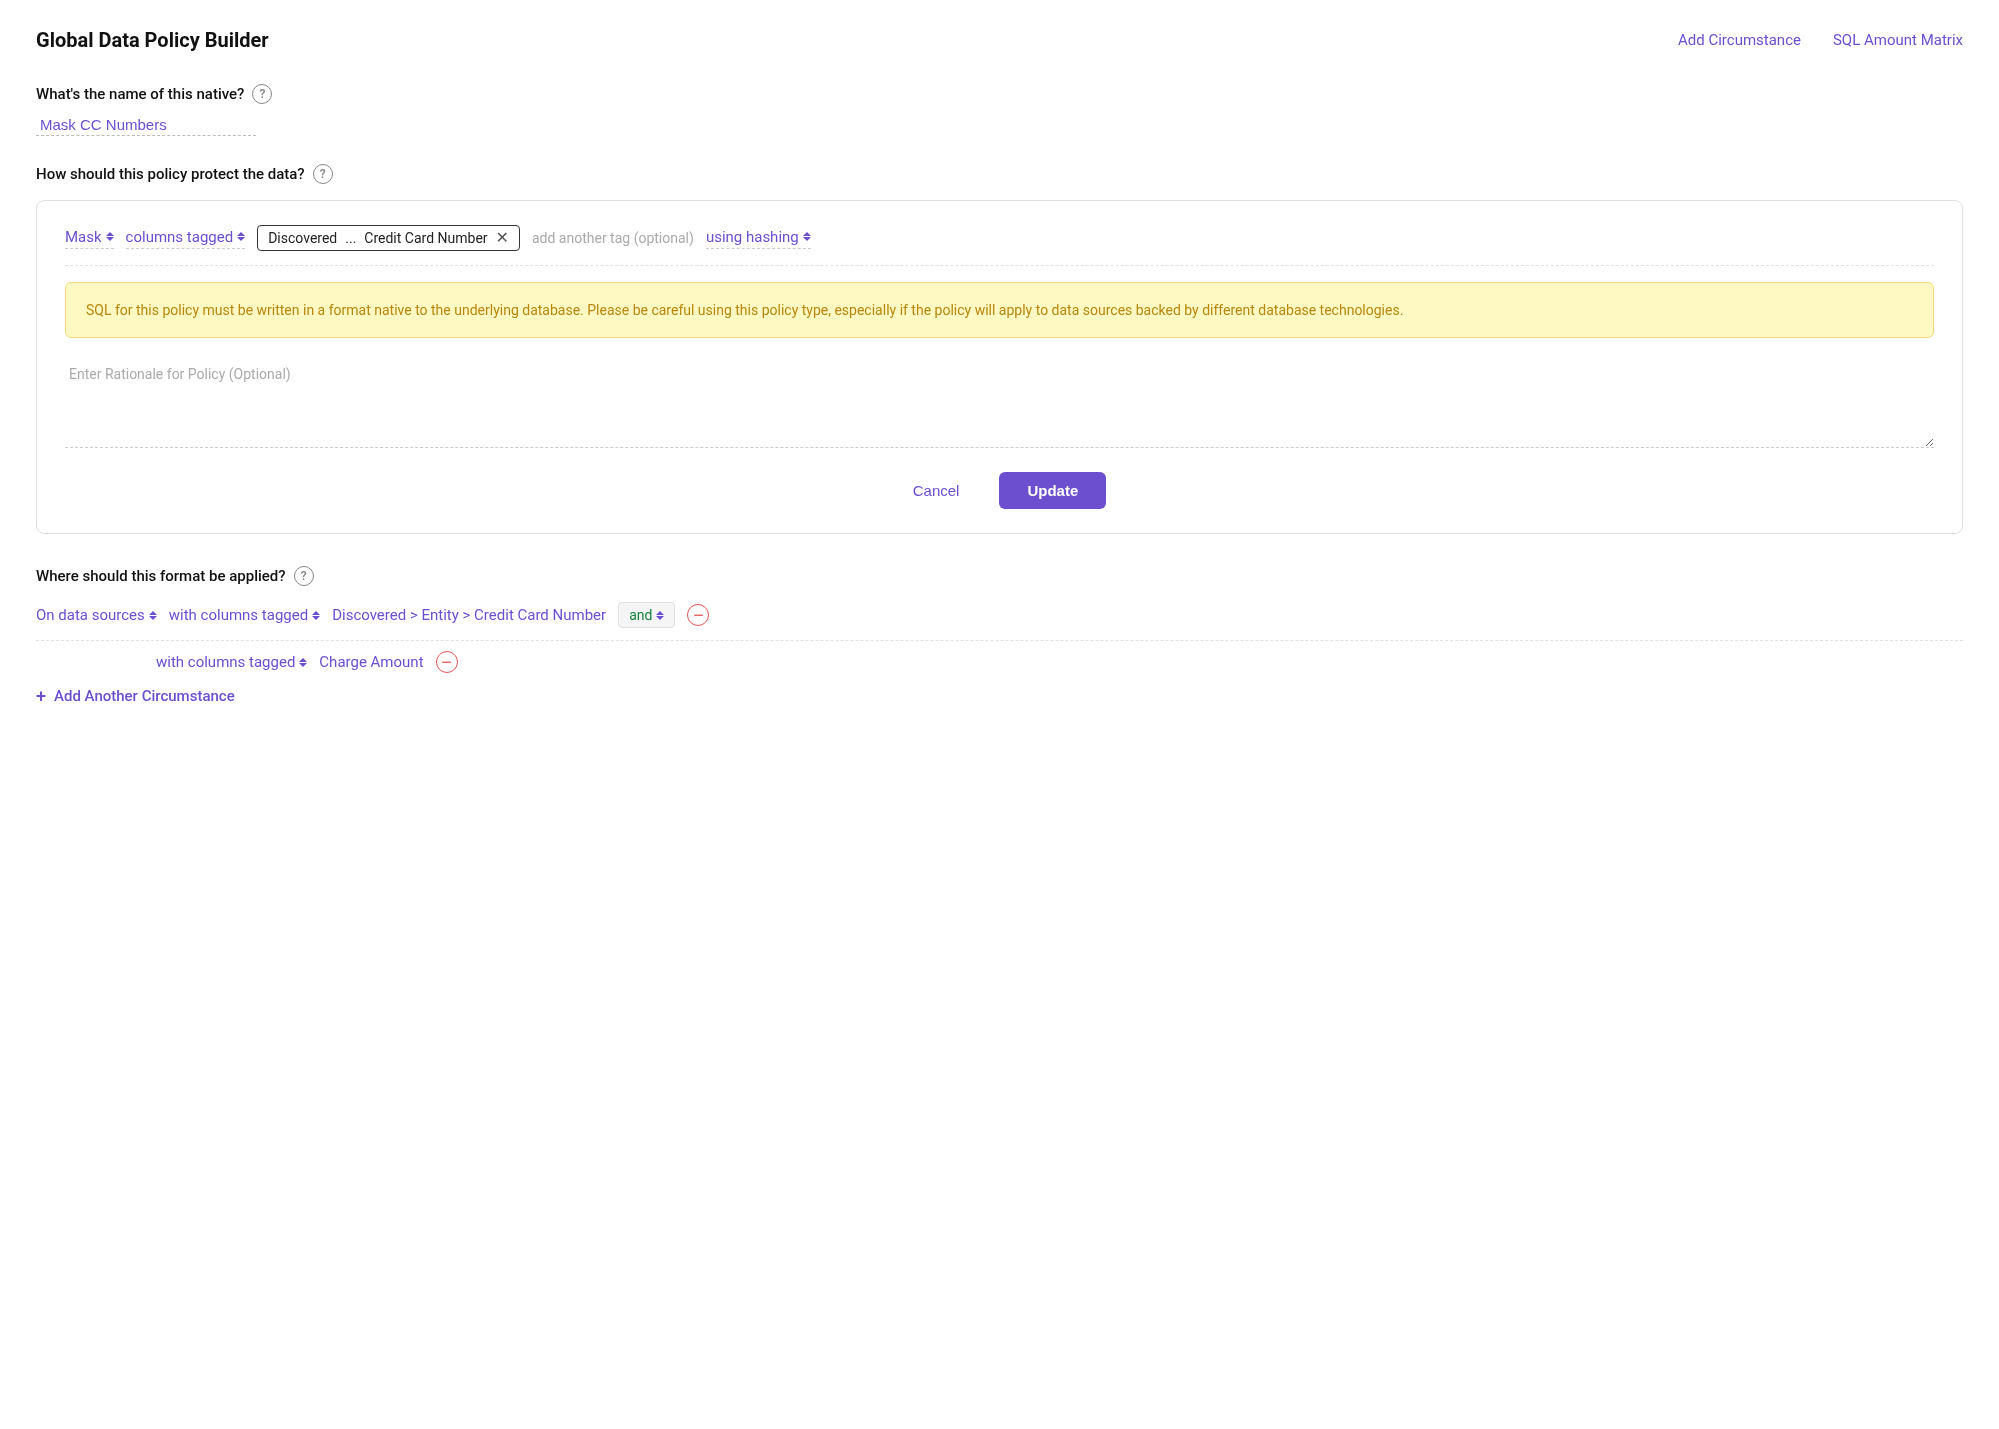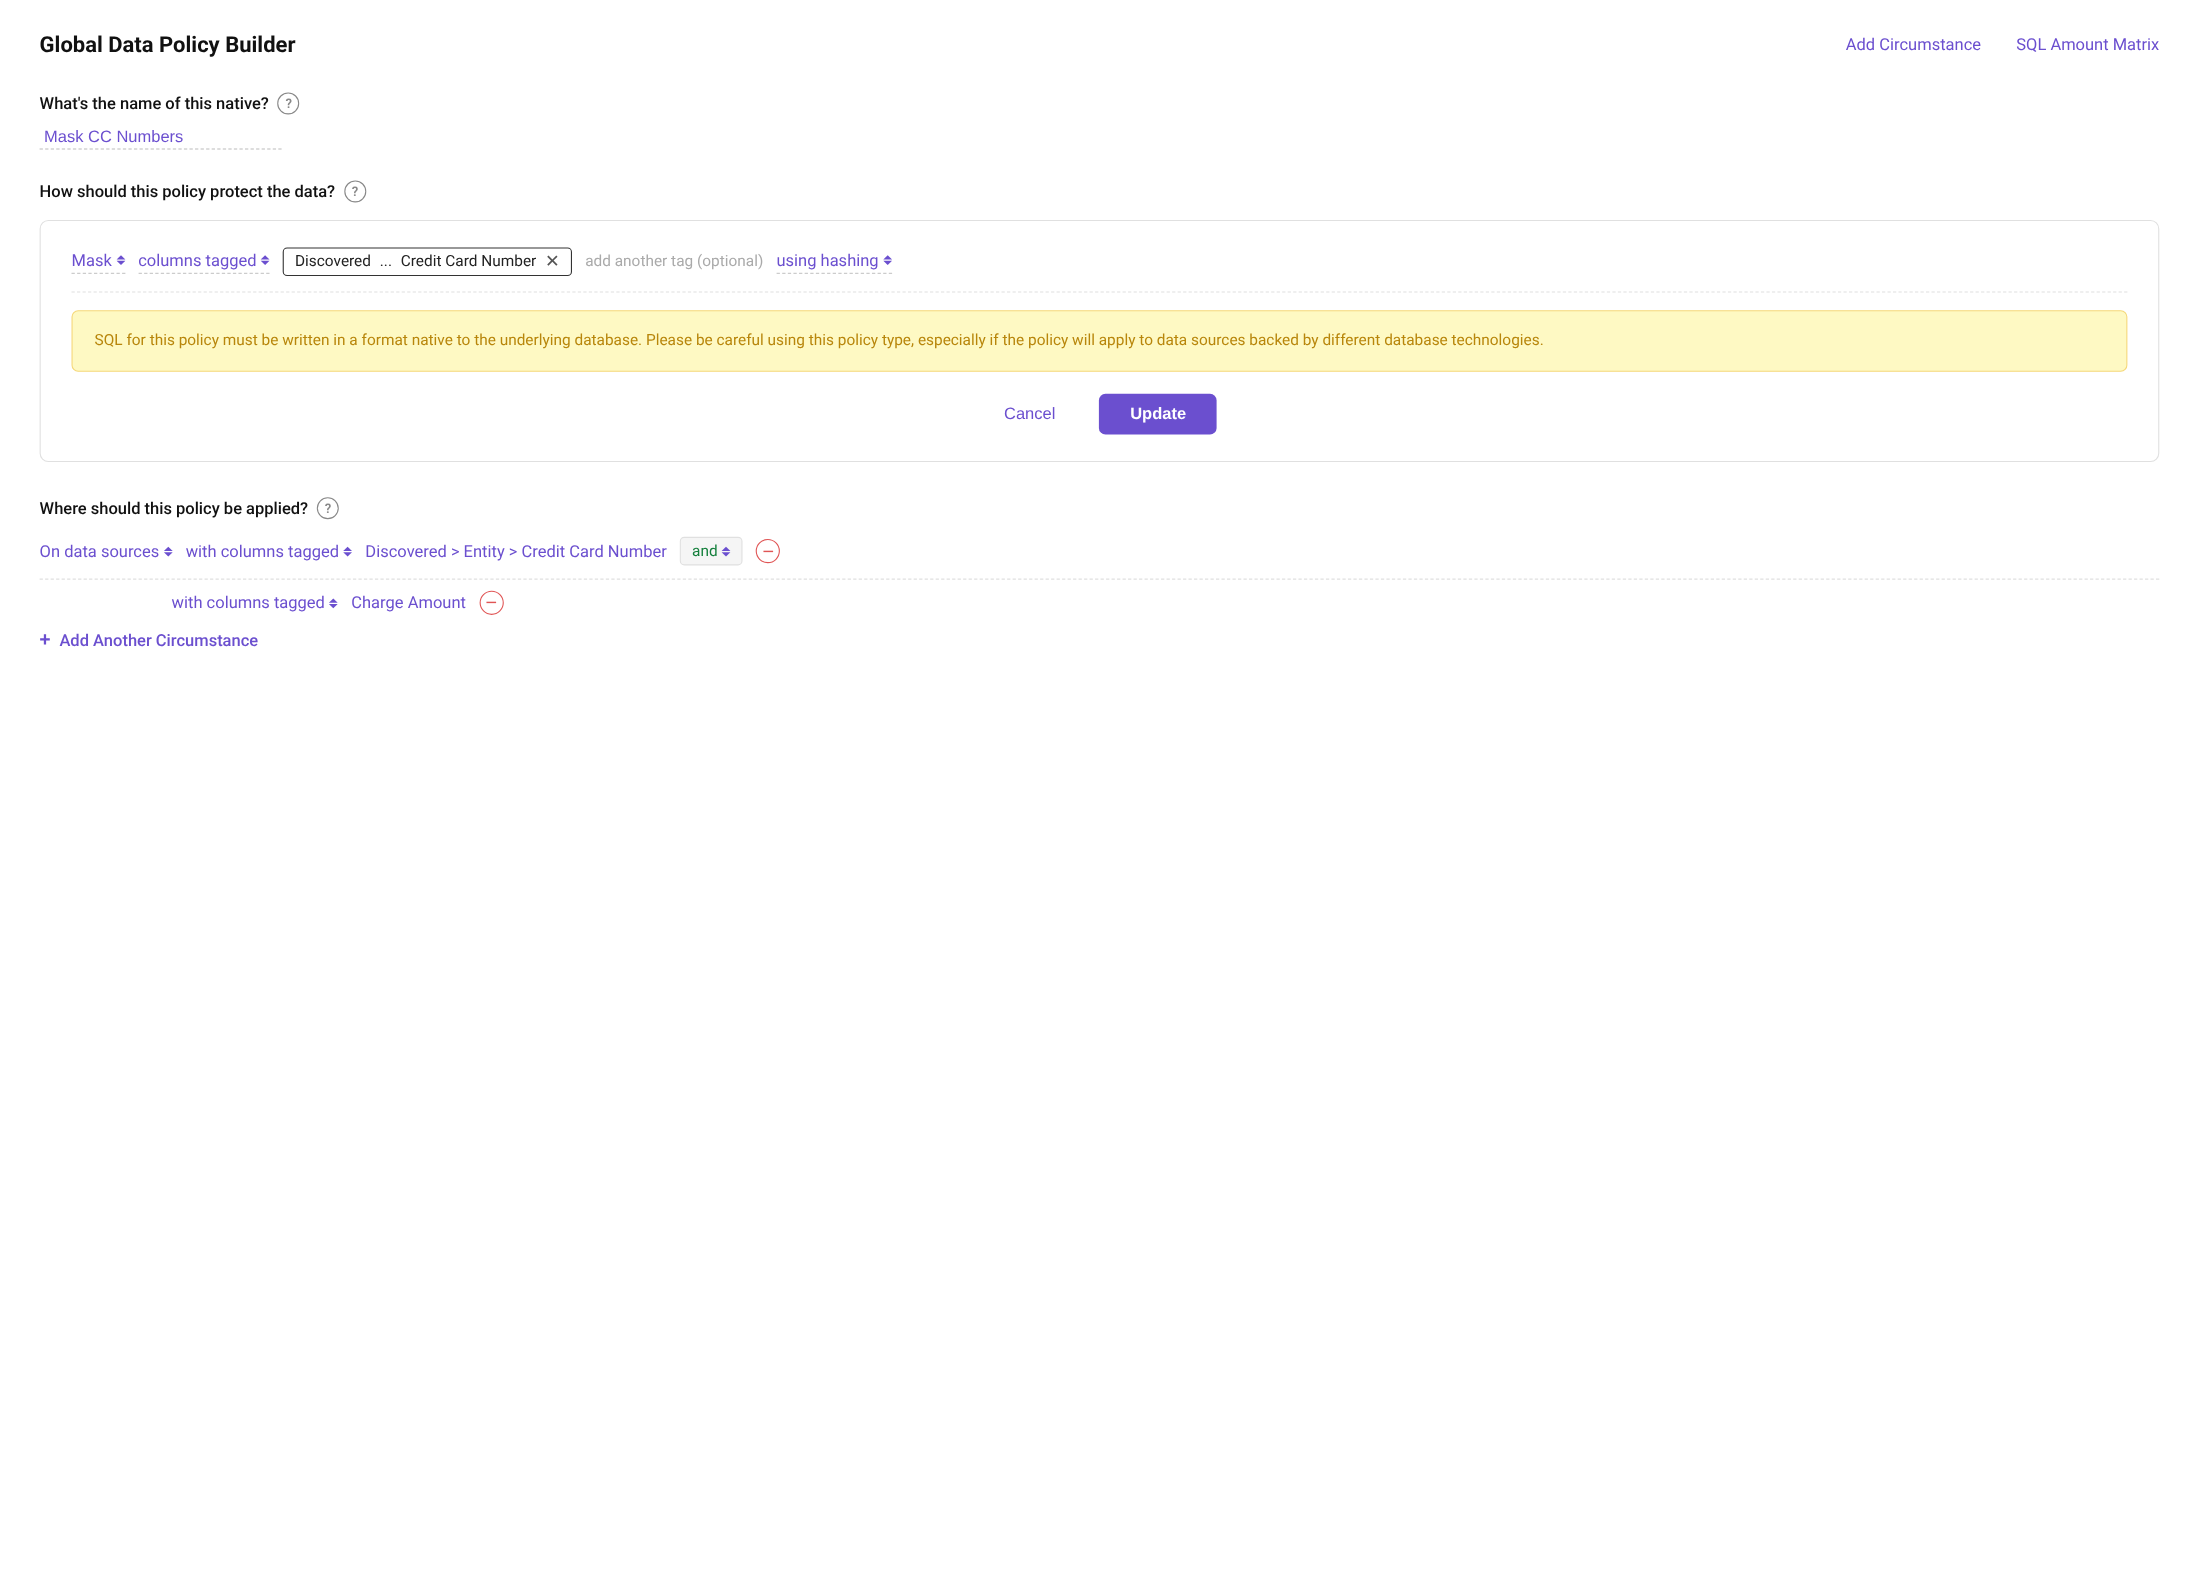--- a/index.html
+++ b/index.html
@@ -352,31 +352,32 @@
   <hr class="divider-dashed">
 
   
 
   
   <div class="sql-warning">
     <span>SQL for this policy must be written in a format native to the underlying database. Please be careful using this policy type, especially if the policy will apply to data sources backed by different database technologies.</span>
   </div>
 
   
+  <textarea class="rationale-textarea" placeholder="Enter Rationale for Policy (Optional)" style=""></textarea>
 
   
   <div class="action-row">
     <button class="cancel-btn">Cancel</button>
     <button class="update-btn">Update</button>
   </div>
 
 </div>
 
 <div class="section-label" style="margin-bottom:16px;">
-  <span>Where should this policy be applied?</span>
+  <span>Where should this format be applied?</span>
   <span class="help-icon">?</span>
 </div>
 
 <div class="applied-section">
 
   <div class="applied-row">
     <span class="on-data-sources">
       <span>On data sources</span>
       <span class="chevron">
         <span class="chevron-up"></span>

